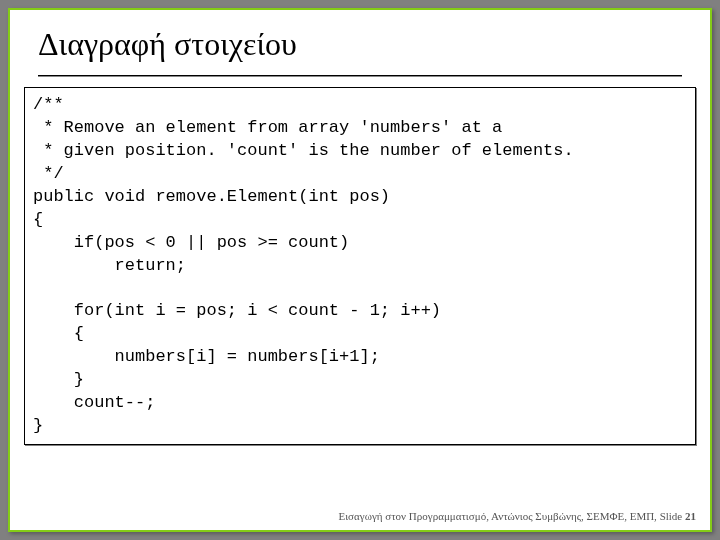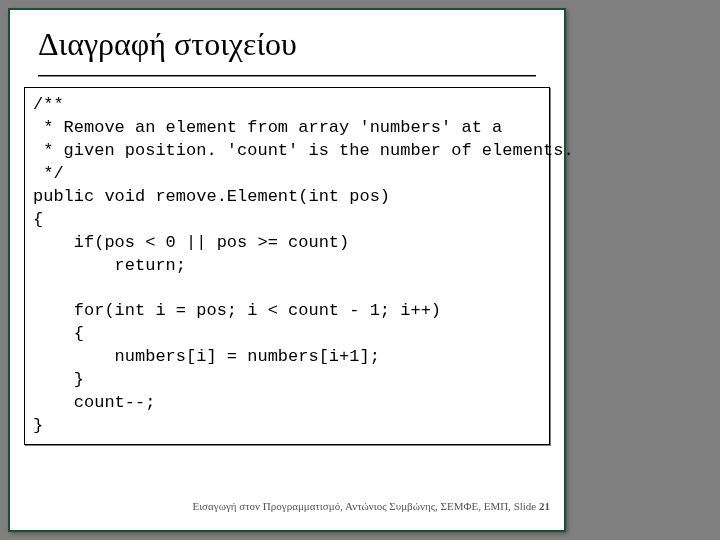--- a/index.html
+++ b/index.html
@@ -6,24 +6,24 @@
   html, body { width: 720px; height: 540px; overflow: hidden; }
   body {
     background: #808080;
     font-family: Arial, sans-serif;
     position: relative;
   }
   .slide {
     position: absolute;
     left: 8px;
     top: 8px;
-    width: 558px;
+    width: 704px;
     height: 524px;
     background: #ffffff;
-    border: 2px solid #14532d;
+    border: 2px solid #84cc16;
     box-shadow: 2px 2px 4px rgba(0,0,0,0.3);
   }
   .title-area {
     padding: 16px 28px 6px 28px;
   }
   .title {
     font-family: Georgia, 'Times New Roman', serif;
     font-size: 32px;
     color: #000000;
     font-weight: normal;
@@ -49,21 +49,21 @@
   .code {
     font-family: 'Courier New', Courier, monospace;
     font-size: 17px;
     line-height: 1.35;
     color: #000000;
     white-space: pre;
   }
   .footer {
     position: absolute;
     right: 14px;
-    bottom: 18px;
+    bottom: 8px;
     font-family: Georgia, 'Times New Roman', serif;
     font-size: 11px;
     color: #555555;
   }
   .footer .slidelabel {
     color: #555555;
   }
   .footer .slidenum {
     color: #555555;
     font-weight: bold;

